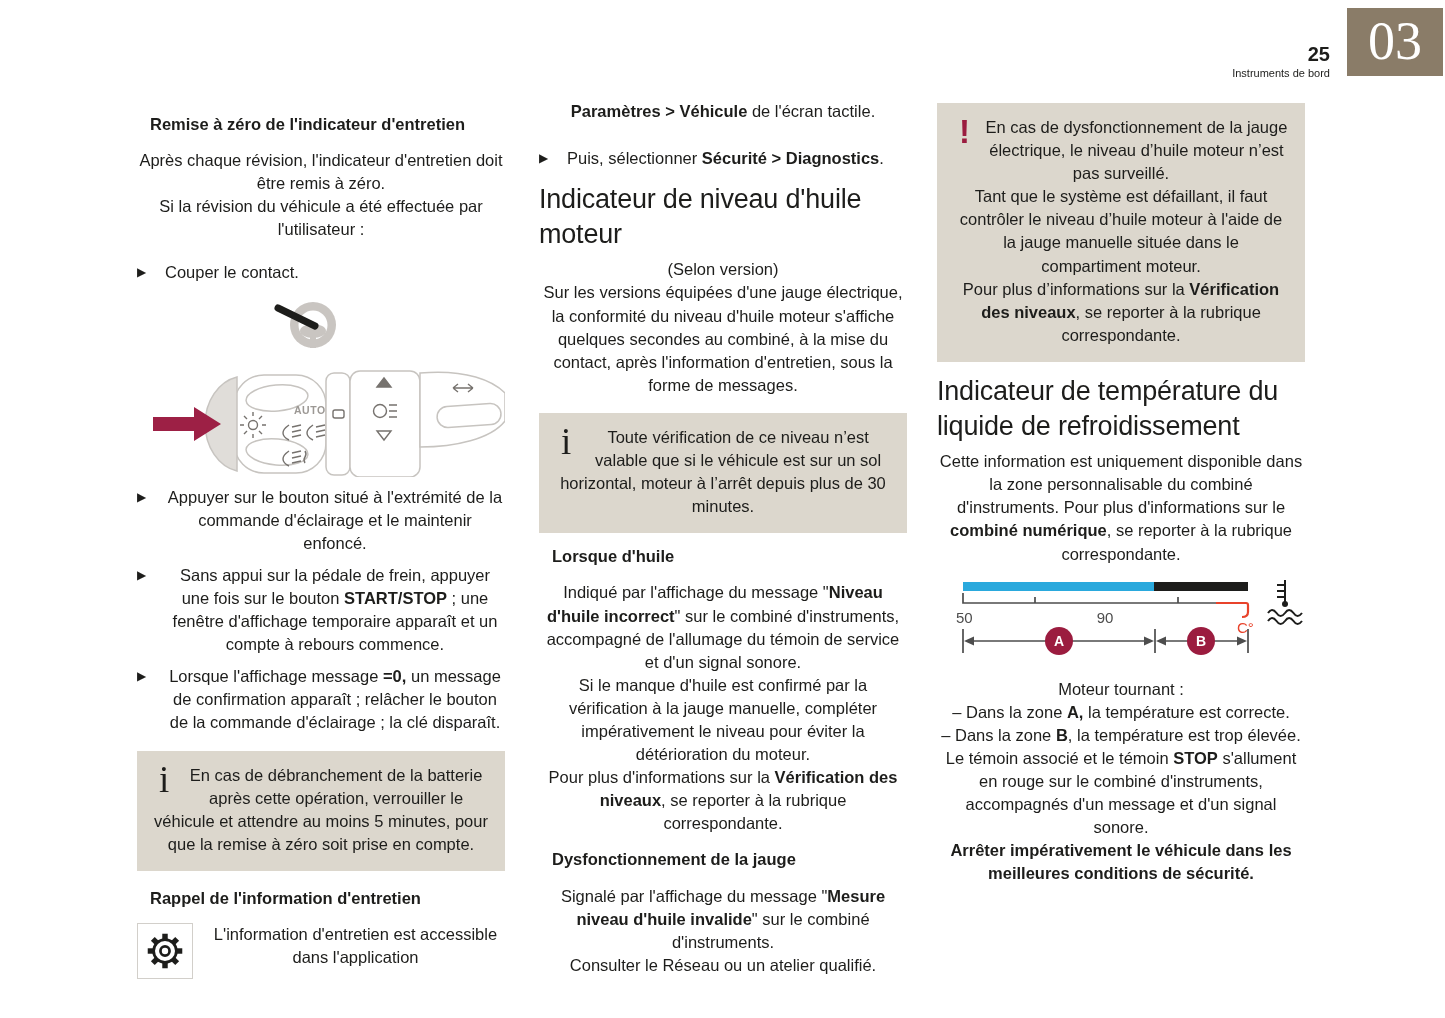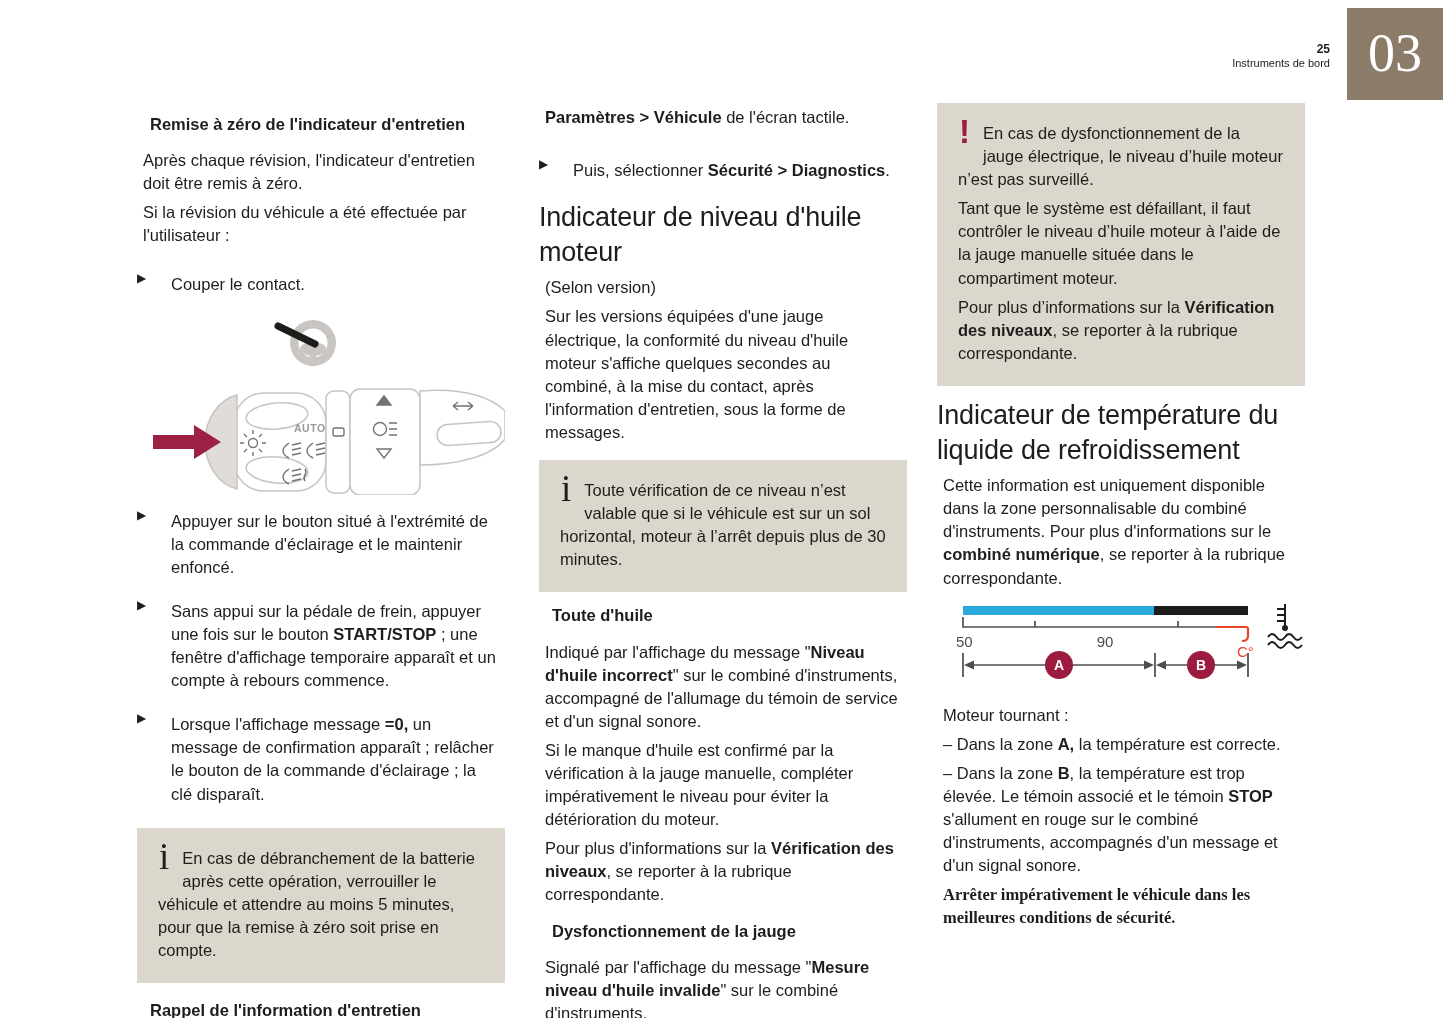--- a/index.html
+++ b/index.html
@@ -1,47 +1,47 @@
 <!DOCTYPE html>
 <html><head>
 <meta charset="utf-8">
 <style>
   html,body{margin:0;padding:0;background:#ffffff;}
   .page{position:relative;width:1445px;height:1018px;background:#fff;overflow:hidden;
         font-family:"Liberation Sans",sans-serif;color:#1d1d1b;font-size:16.5px;line-height:1.4;}
   
   .hdr{position:absolute;top:42px;right:115px;text-align:right;}
-  .hdr .num{font-weight:bold;font-size:12px;line-height:1.2;}
+  .hdr .num{font-weight:bold;font-size:20px;line-height:1.2;}
   .hdr .title{font-size:11px;line-height:1.4;}
-  .chapter-box{position:absolute;top:8px;right:2px;width:96px;height:92px;background:#8a7c68;
+  .chapter-box{position:absolute;top:8px;right:2px;width:96px;height:68px;background:#8a7c68;
                color:#fff;display:flex;align-items:center;justify-content:center;
                font-family:"Liberation Serif",serif;font-size:54px;}
   
   .col{position:absolute;top:100px;width:368px;}
   .c1{left:137px}.c2{left:539px}.c3{left:937px}
-  p{margin:6px;}
+  p{margin:0;text-align:center;}
   .b, b{font-weight:bold;}
   h3{font-size:16.5px;font-weight:bold;margin:13px;line-height:1.4;}
   h2{font-size:27px;font-weight:normal;line-height:1.3;margin:12px 0 6px;letter-spacing:-0.2px;}
   .bullet{display:flex;margin-top:9px;}
   .bullet.first{margin-top:20px;}
   .bullet .tri{flex:0 0 28px;font-size:12px;padding-top:3px;}
   .box{background:#dcd7cd;padding:13px 15px 15px;overflow:hidden;margin-top:16px;}
   .box .bicon{float:left;font-family:"Liberation Serif",serif;font-size:37px;line-height:30px;
               margin:1px 13px 3px 7px;}
   .box.warn{margin-top:3px;}
   .box.warn .bicon{color:#9b1c3f;font-family:"Liberation Sans",sans-serif;font-weight:bold;font-size:33px;}
   .mt16{margin-top:16px;}
   .mt12{margin-top:12px;}
   .gear-row{display:flex;margin-top:7px;align-items:flex-start;}
   .gear-box{flex:0 0 54px;height:54px;border:1px solid #d2cfca;display:flex;align-items:center;
             justify-content:center;margin-right:13px;background:#fff;}
   .fig{margin:4px 0 2px;}
   .fig svg{display:block;}
-  .boldp{font-weight:bold;font-family:Liberation Serif, serif;}
+  .boldp{font-weight:bold;}
 </style>
 </head>
 <body>
 
 <div class="page">
 
   <div class="hdr">
     <div class="num">25</div>
     <div class="title">Instruments de bord</div>
   </div>
@@ -156,21 +156,21 @@
 
     <h2>Indicateur de niveau d'huile moteur</h2>
     <p>(Selon version)</p>
     <p>Sur les versions équipées d'une jauge électrique, la conformité du niveau d'huile moteur s'affiche quelques secondes au combiné, à la mise du contact, après l'information d'entretien, sous la forme de messages.</p>
 
     <div class="box">
       <span class="bicon">i</span>
       <p>Toute vérification de ce niveau n’est valable que si le véhicule est sur un sol horizontal, moteur à l’arrêt depuis plus de 30 minutes.</p>
     </div>
 
-    <h3 class="mt12">Toute d'huile</h3>
+    <h3 class="mt12">Lorsque d'huile</h3>
     <p><span>Indiqué par l'affichage du message "</span><span class="b">Niveau d'huile incorrect</span><span>" sur le combiné d'instruments, accompagné de l'allumage du témoin de service et d'un signal sonore.</span></p>
     <p>Si le manque d'huile est confirmé par la vérification à la jauge manuelle, compléter impérativement le niveau pour éviter la détérioration du moteur.</p>
     <p><span>Pour plus d'informations sur la </span><span class="b">Vérification des niveaux</span><span>, se reporter à la rubrique correspondante.</span></p>
 
     <h3>Dysfonctionnement de la jauge</h3>
     <p><span>Signalé par l'affichage du message "</span><span class="b">Mesure niveau d'huile invalide</span><span>" sur le combiné d'instruments.</span></p>
     <p>Consulter le Réseau ou un atelier qualifié.</p>
   </div>
 
   <div class="col c3">

